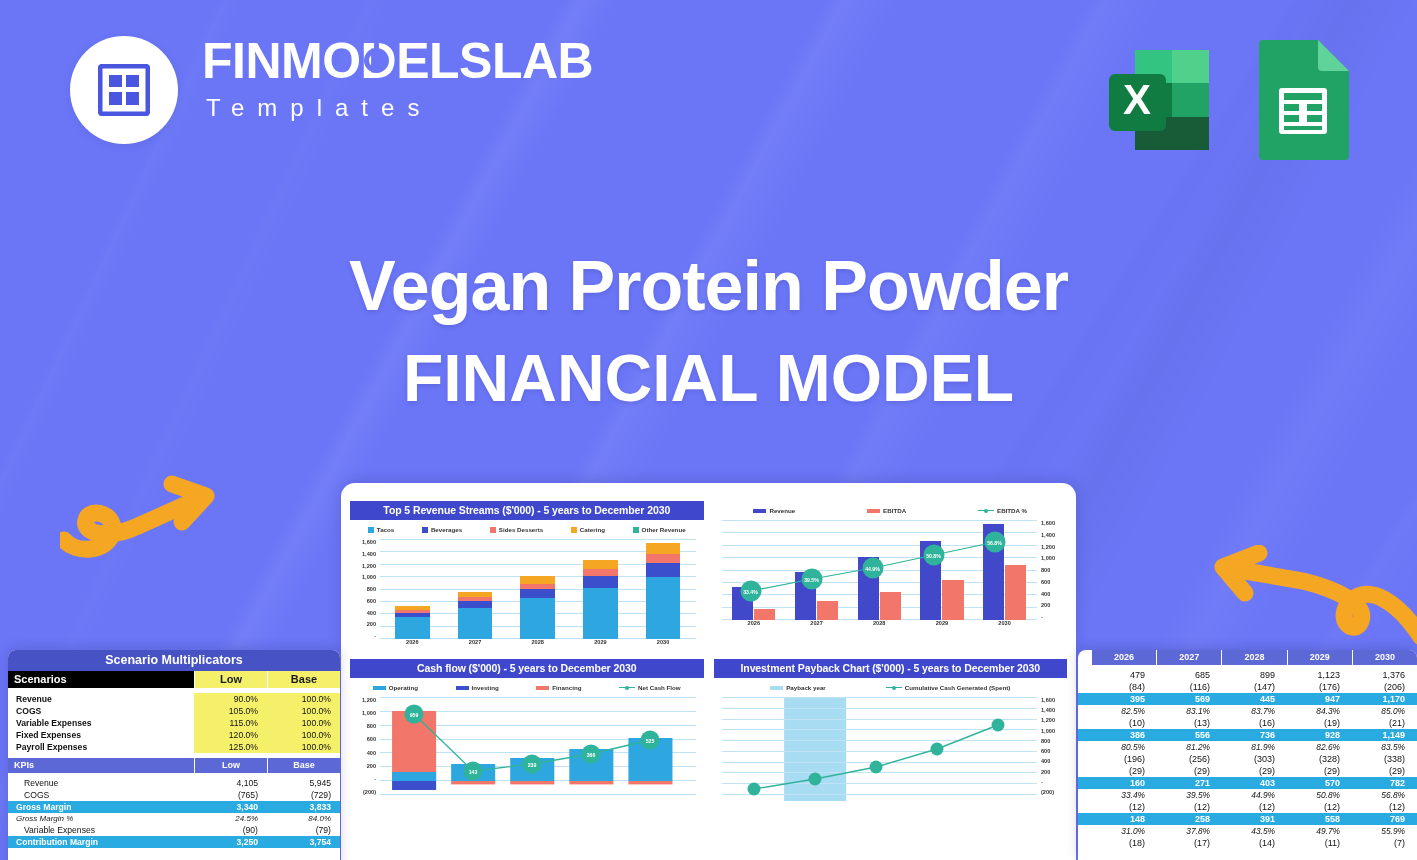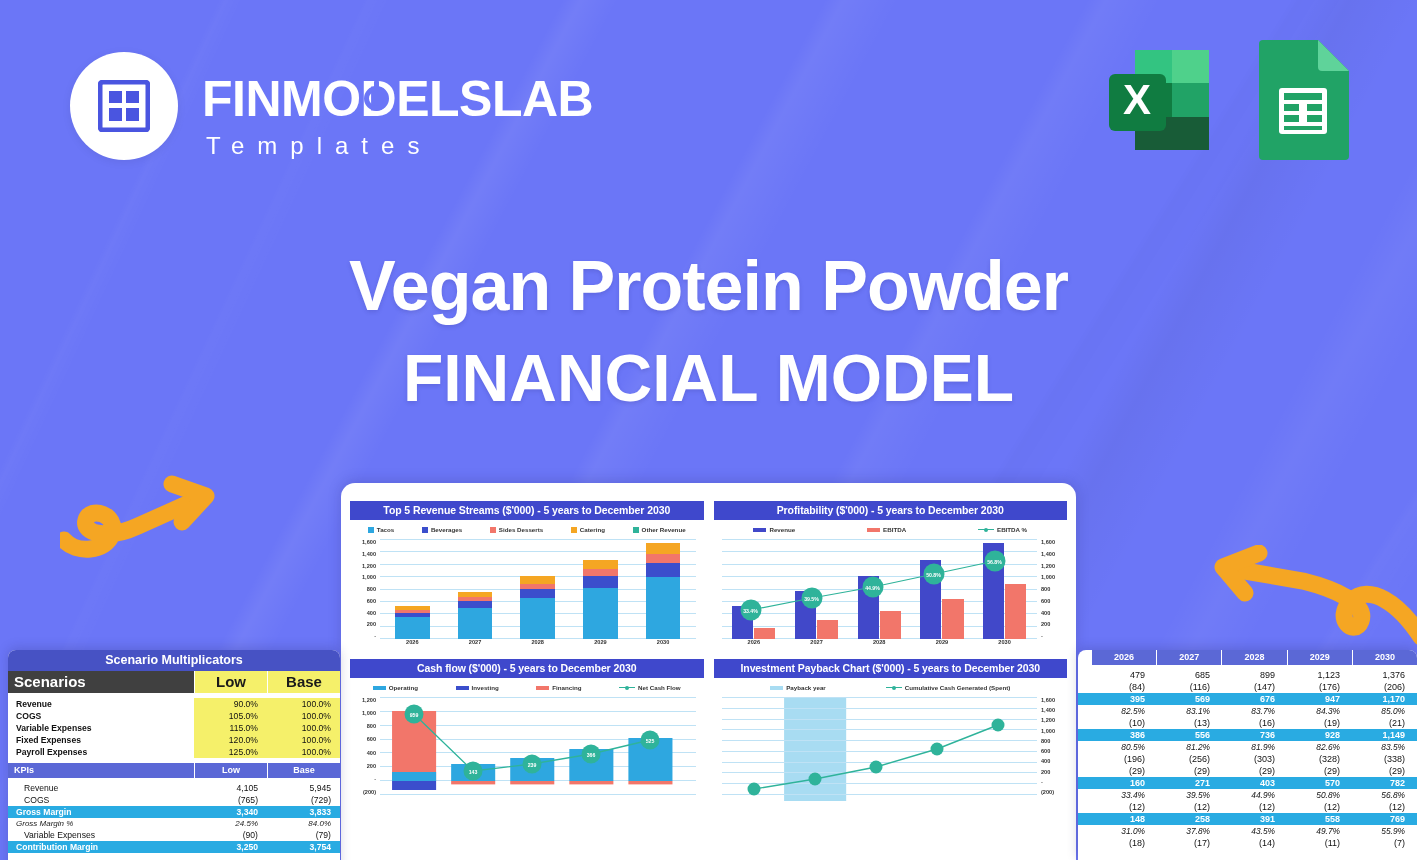--- a/index.html
+++ b/index.html
@@ -23,21 +23,21 @@
   .bg-texture2{
     position:absolute; inset:0; pointer-events:none; opacity:.5;
     background:
       linear-gradient(115deg, transparent 0 12%, rgba(255,255,255,.05) 12.4%, transparent 13.4%),
       linear-gradient(115deg, transparent 0 20%, rgba(255,255,255,.04) 20.3%, transparent 21.6%),
       linear-gradient(122deg, transparent 0 66%, rgba(0,0,0,.03) 66.5%, transparent 69%),
       linear-gradient(122deg, transparent 0 88%, rgba(255,255,255,.05) 88.5%, transparent 91%);
   }
 
   
-  .logo-wrap{ position:absolute; left:70px; top:52px; display:flex; align-items:flex-end; }
+  .logo-wrap{ position:absolute; left:70px; top:36px; display:flex; align-items:flex-start; }
   .logo-circle{
     width:108px; height:108px; border-radius:50%;
     background:#ffffff; display:flex; align-items:center; justify-content:center;
     box-shadow:0 2px 10px rgba(0,0,0,.07);
   }
   .logo-mark{ width:52px; height:52px; }
   .logo-text{ margin-left:24px; }
   .brand-name{
     font-size:50px; font-weight:700; color:#fff; letter-spacing:-0.5px;
     line-height:1; white-space:nowrap; position:relative;
@@ -144,21 +144,21 @@
     box-shadow:0 -2px 12px rgba(30,30,90,.2); overflow:hidden;
   }
   .sheet-left{ left:8px; width:332px; height:257px; border-radius:8px 8px 0 0; }
   .sheet-right{ left:1078px; width:339px; height:210px; border-radius:8px 8px 0 0; }
   .sh-title{
     background:#4752c4; color:#fff; font-weight:700; font-size:12.5px;
     text-align:center; padding:3px 6px 4px; white-space:nowrap;
   }
   .sh-title.lefty{ text-align:left; padding-left:10px; }
   .sh-hdr{
-    display:flex; background:#404040; color:#fff; font-weight:700; font-size:15px;
+    display:flex; background:#000000; color:#fff; font-weight:700; font-size:11px;
   }
   .sh-hdr .c0{ flex:0 0 186px; padding:2px 0 3px 6px; }
   .sh-hdr .cY{ flex:1; text-align:center; padding:2px 0 3px; background:#f5f06a; color:#1a1a1a; border-left:1px solid #fff; }
   .sh-row{ display:flex; font-size:8.6px; color:#111; }
   .sh-row .c0{ flex:0 0 186px; padding:1px 0 1px 8px; white-space:nowrap; }
   .sh-row .cell{ flex:1; text-align:right; padding:1px 9px 1px 0; background:#f5f06a; }
   .sh-row .cell.plain{ background:transparent; }
   .sh-row.bold .c0{ font-weight:700; }
   .sh-row.hl{ background:#29abe2; color:#fff; font-weight:700;align-items:flex-end; }
   .sh-row.hl .cell{ background:transparent; }
@@ -338,21 +338,20 @@
           <span>2026</span>
           <span>2027</span>
           <span>2028</span>
           <span>2029</span>
           <span>2030</span>
         </div>
       </div>
     </div>
 
     <div class="panel">
-      <div class="panel-title">Profitability ($'000) - 5 years to December 2030</div>
       <div class="legend">
         <span class="legend-item">
             <i class="lg-bar" style="background:#4148c9"></i>
             <span>Revenue</span>
           </span>
         <span class="legend-item">
             <i class="lg-bar" style="background:#f2766a"></i>
             <span>EBITDA</span>
           </span>
         <span class="legend-item">
@@ -640,21 +639,21 @@
       <div class="rc">(84)</div>
       <div class="rc">(116)</div>
       <div class="rc">(147)</div>
       <div class="rc">(176)</div>
       <div class="rc">(206)</div>
     </div>
   <div class="rs-row hl">
       <div class="rs-spacer"></div>
       <div class="rc">395</div>
       <div class="rc">569</div>
-      <div class="rc">676</div>
+      <div class="rc">445</div>
       <div class="rc">947</div>
       <div class="rc">1,170</div>
     </div>
   <div class="rs-row ital">
       <div class="rs-spacer"></div>
       <div class="rc">82.5%</div>
       <div class="rc">83.1%</div>
       <div class="rc">83.7%</div>
       <div class="rc">84.3%</div>
       <div class="rc">85.0%</div>

